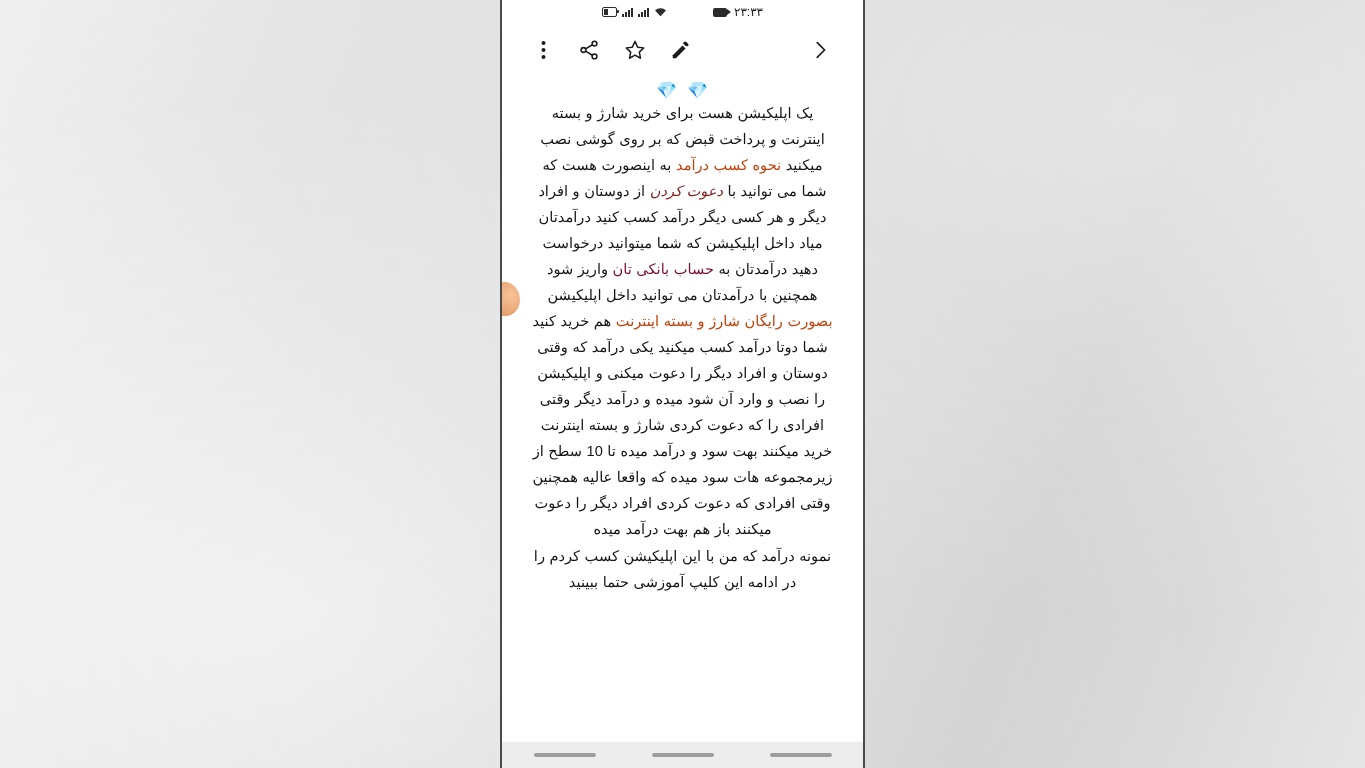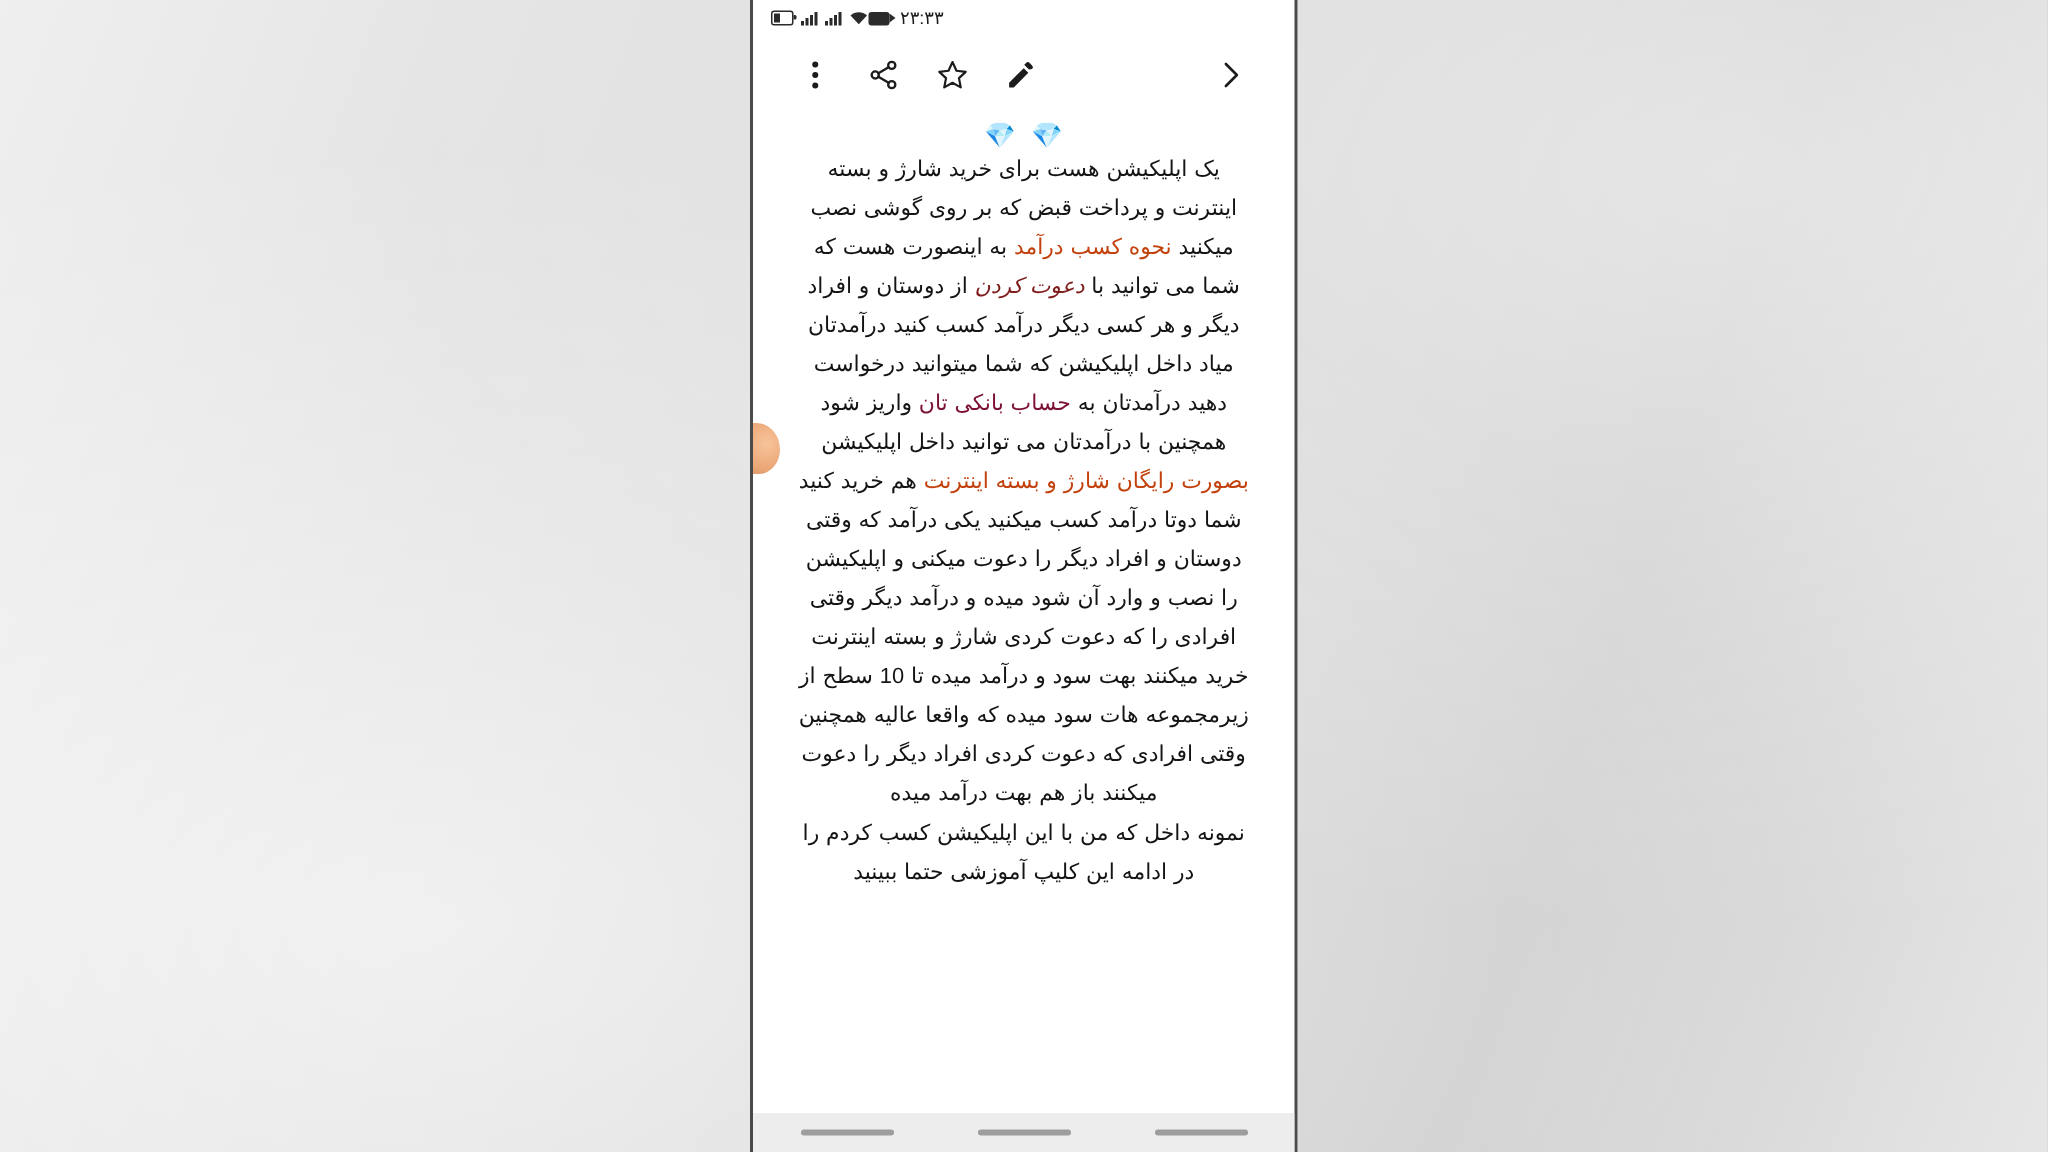--- a/index.html
+++ b/index.html
@@ -38,25 +38,26 @@
     overflow: hidden;
     border-left: 2px solid #4a4a4a;
     border-right: 2px solid #4a4a4a;
     box-sizing: border-box;
   }
   
   .statusbar {
     height: 24px;
     display: flex;
     align-items: center;
-    justify-content: flex-start;
+    justify-content: center;
     padding: 0 12px;
     box-sizing: border-box;
     font-size: 11px;
     color: #1c1c1c;
+    gap: 46px;
   }
   .status-left {
     display: flex;
     align-items: center;
     gap: 5px;
   }
   .status-right {
     display: flex;
     align-items: center;
     gap: 7px;
@@ -297,21 +298,21 @@
 
     <div class="title-line">
       <span class="gem">💎</span>
       <span class="gem">💎</span>
     </div>
 
 
     <div class="body-text">
       <span>یک اپلیکیشن هست برای خرید شارژ و بسته اینترنت و پرداخت قبض که بر روی گوشی نصب میکنید </span><span class="hl-red">نحوه کسب درآمد</span><span> به اینصورت هست که شما می توانید با </span><span class="hl-crim">دعوت کردن</span><span> از دوستان و افراد دیگر و هر کسی دیگر درآمد کسب کنید درآمدتان میاد داخل اپلیکیشن که شما میتوانید درخواست دهید درآمدتان به </span><span class="hl-dark">حساب بانکی تان</span><span> واریز شود همچنین با درآمدتان می توانید داخل اپلیکیشن </span><span class="hl-red">بصورت رایگان شارژ و بسته اینترنت</span><span> هم خرید کنید شما دوتا درآمد کسب میکنید یکی درآمد که وقتی دوستان و افراد دیگر را دعوت میکنی و اپلیکیشن را نصب و وارد آن شود میده و درآمد دیگر وقتی افرادی را که دعوت کردی شارژ و بسته اینترنت خرید میکنند بهت سود و درآمد میده تا 10 سطح از زیرمجموعه هات سود میده که واقعا عالیه همچنین وقتی افرادی که دعوت کردی افراد دیگر را دعوت میکنند باز هم بهت درآمد میده</span>
       <div style="height:2px"></div>
-      <span>نمونه داخل که من با این اپلیکیشن کسب کردم را در ادامه این کلیپ آموزشی حتما ببینید</span>
+      <span>نمونه درآمد که من با این اپلیکیشن کسب کردم را در ادامه این کلیپ آموزشی حتما ببینید</span>
     </div>
 
   </div>
 
   <div class="finger"></div>
 
   <div class="navbar">
     <div class="nav-pill"></div>
     <div class="nav-pill"></div>
     <div class="nav-pill"></div>

